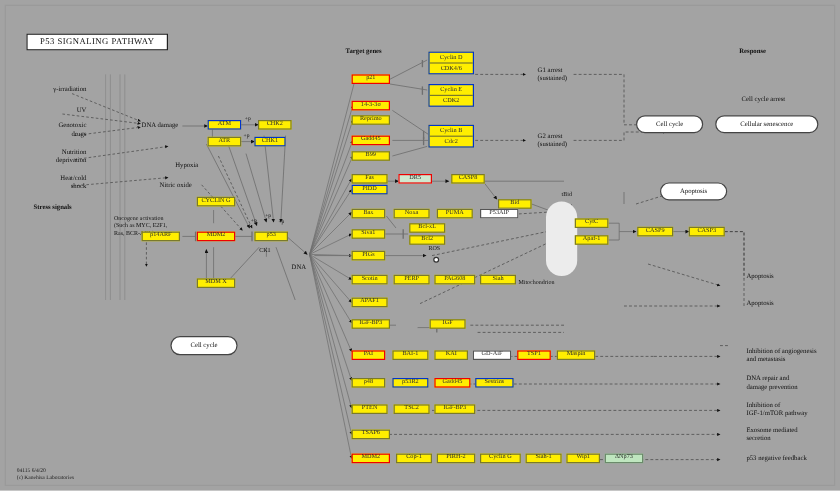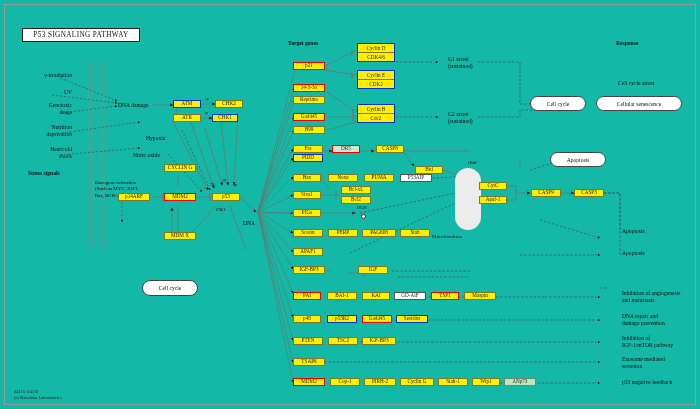--- a/index.html
+++ b/index.html
@@ -1,17 +1,17 @@
 <!DOCTYPE html>
 <html><head>
 <meta charset="utf-8">
 <style>
   html,body{margin:0;padding:0;background:#ffffff;}
   body{font-family:"Liberation Serif",serif;}
-  #root{position:relative;width:700px;height:409px;background:#14b8a6;overflow:hidden;text-decoration:underline;}
+  #root{position:relative;width:700px;height:409px;background:#a3a3a3;overflow:hidden;text-decoration:underline;}
   #frame{position:absolute;left:4px;top:4px;width:692px;height:401px;border:1px solid #9a9a9a;box-sizing:border-box;}
   .abs{position:absolute;box-sizing:border-box;}
   
   .gene{
     background:#ffee00;border:1px solid #7a7a2a;color:#2b2b2b;
     font-family:"Liberation Serif",serif;font-size:5.2px;line-height:1;
     display:flex;align-items:center;justify-content:center;
     text-align:center;letter-spacing:0px;white-space:nowrap;
     height:8px;
   }

